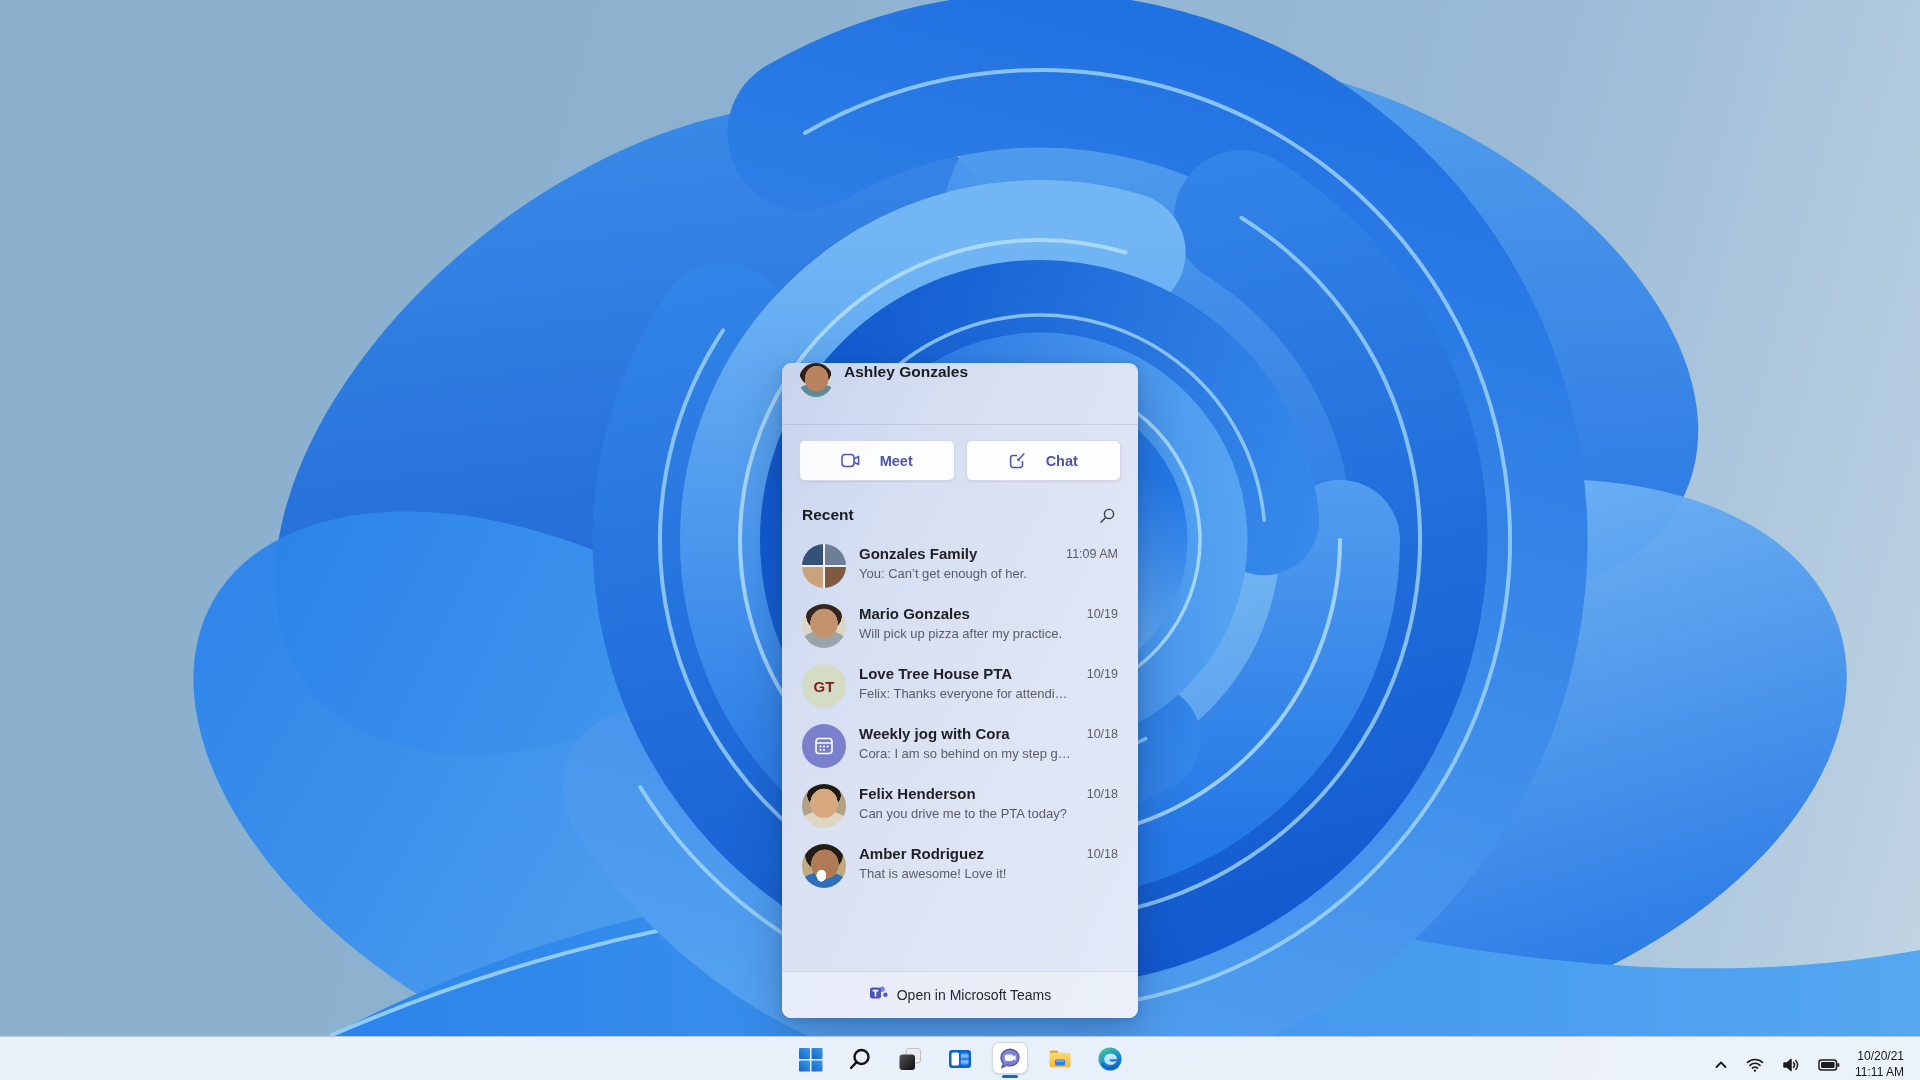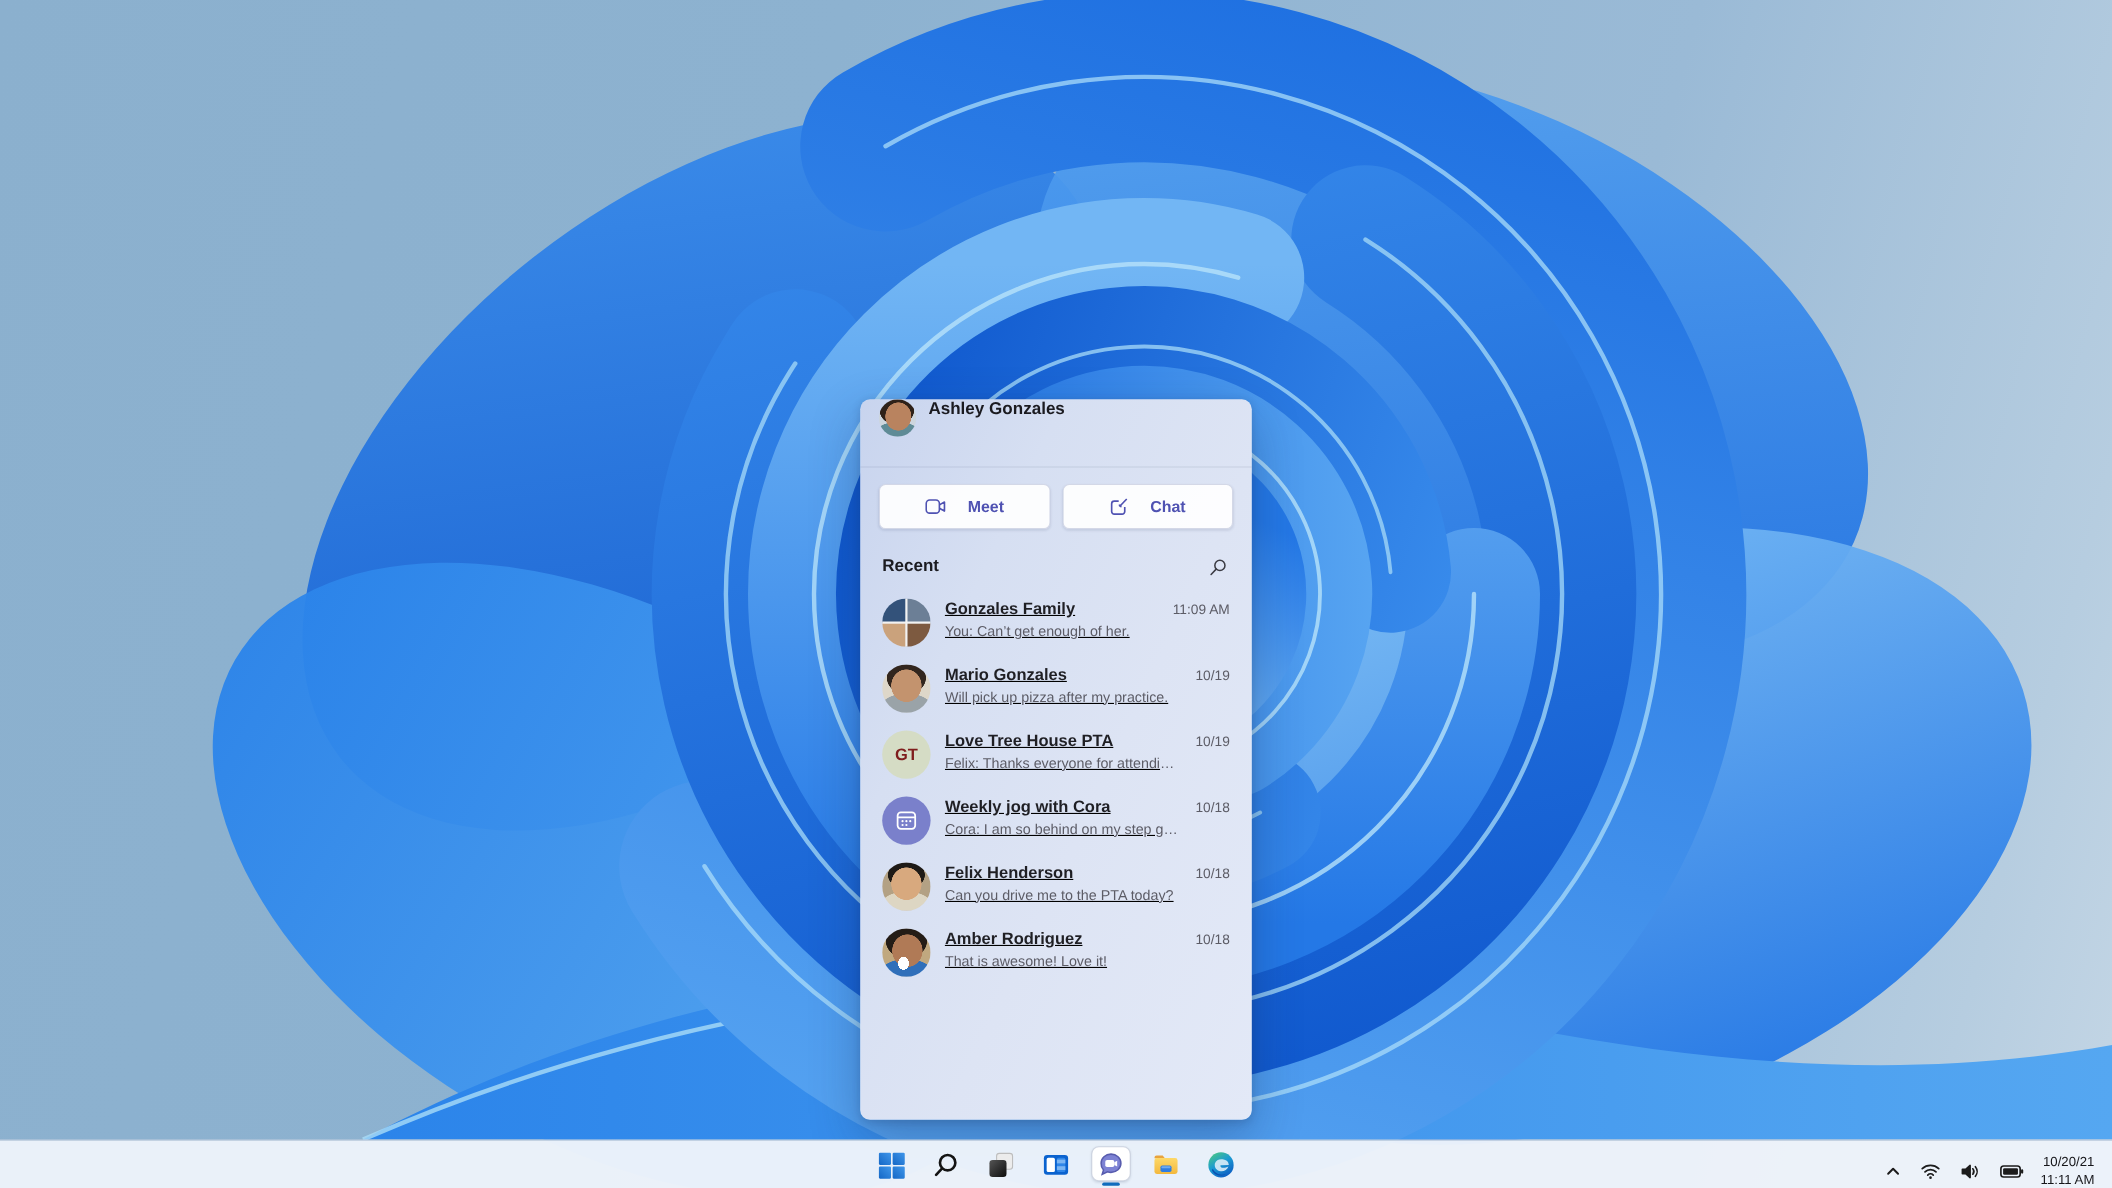--- a/index.html
+++ b/index.html
@@ -30,21 +30,21 @@
     box-shadow:0 1px 2px rgba(40,50,90,.10);}
   .act-btn svg{display:block;}
 
   .recent-head{display:flex;align-items:center;justify-content:space-between;
     padding:16px 20px 6px;}
   .recent-head .ttl{font-size:15.5px;font-weight:700;color:#1b1b20;}
   .search-btn{width:22px;height:22px;display:flex;align-items:center;justify-content:center;cursor:pointer;}
 
   .chat-list{display:flex;flex-direction:column;padding-top:4px;}
   .row{display:flex;align-items:flex-start;gap:13px;padding:8px 20px 0;height:60px;cursor:pointer;}
-  .row .texts{flex:1;min-width:0;padding-top:1px;text-decoration:underline;}
+  .row .texts{flex:1;min-width:0;padding-top:1px;}
   .row .r-name{font-size:15px;font-weight:700;color:#1f1f24;line-height:1.25;white-space:nowrap;}
   .row .r-prev{font-size:13px;color:#5c5c66;line-height:1.35;margin-top:1px;white-space:nowrap;
     overflow:hidden;text-overflow:ellipsis;}
   .row .r-time{font-size:12.5px;color:#5c5c66;padding-top:3px;white-space:nowrap;}
 
   .fly-footer{margin-top:auto;flex:0 0 47px;display:flex;align-items:center;justify-content:center;gap:9px;
     border-top:1px solid rgba(70,85,120,.14);background:rgba(240,244,252,.55);cursor:pointer;}
   .fly-footer .lbl{font-size:14px;color:#262630;}
 
   
@@ -251,20 +251,31 @@
   <div class="row">
     <div class="avatar av-lg av-photo-3"></div>
     <div class="texts">
       <div class="r-name">Amber Rodriguez</div>
       <div class="r-prev">That is awesome! Love it!</div>
     </div>
     <div class="r-time">10/18</div>
   </div>
 </div>
 
+  <div class="fly-footer">
+    <span>
+      <svg width="19" height="18" viewBox="0 0 19 18">
+        <circle cx="13.2" cy="5.2" r="2.6" fill="#7b83eb"></circle>
+        <circle cx="16.4" cy="10.8" r="2.2" fill="#5059c9"></circle>
+        <rect x="1" y="3.6" width="11" height="11" rx="2.4" fill="#4b53bc"></rect>
+        <path d="M3.6 6.6 h5.8 M6.5 6.6 v6" stroke="#fff" stroke-width="1.6"></path>
+      </svg>
+    </span>
+    <span class="lbl">Open in Microsoft Teams</span>
+  </div>
 </div>
 
 <div class="taskbar">
   <div class="tb-center">
 
     <div class="tb-btn">
       <svg width="25" height="25" viewBox="0 0 25 25">
         <defs>
             <linearGradient id="ws" x1="0" y1="1" x2="1" y2="0">
           <stop offset="0" stop-color="#1467c6"></stop>

